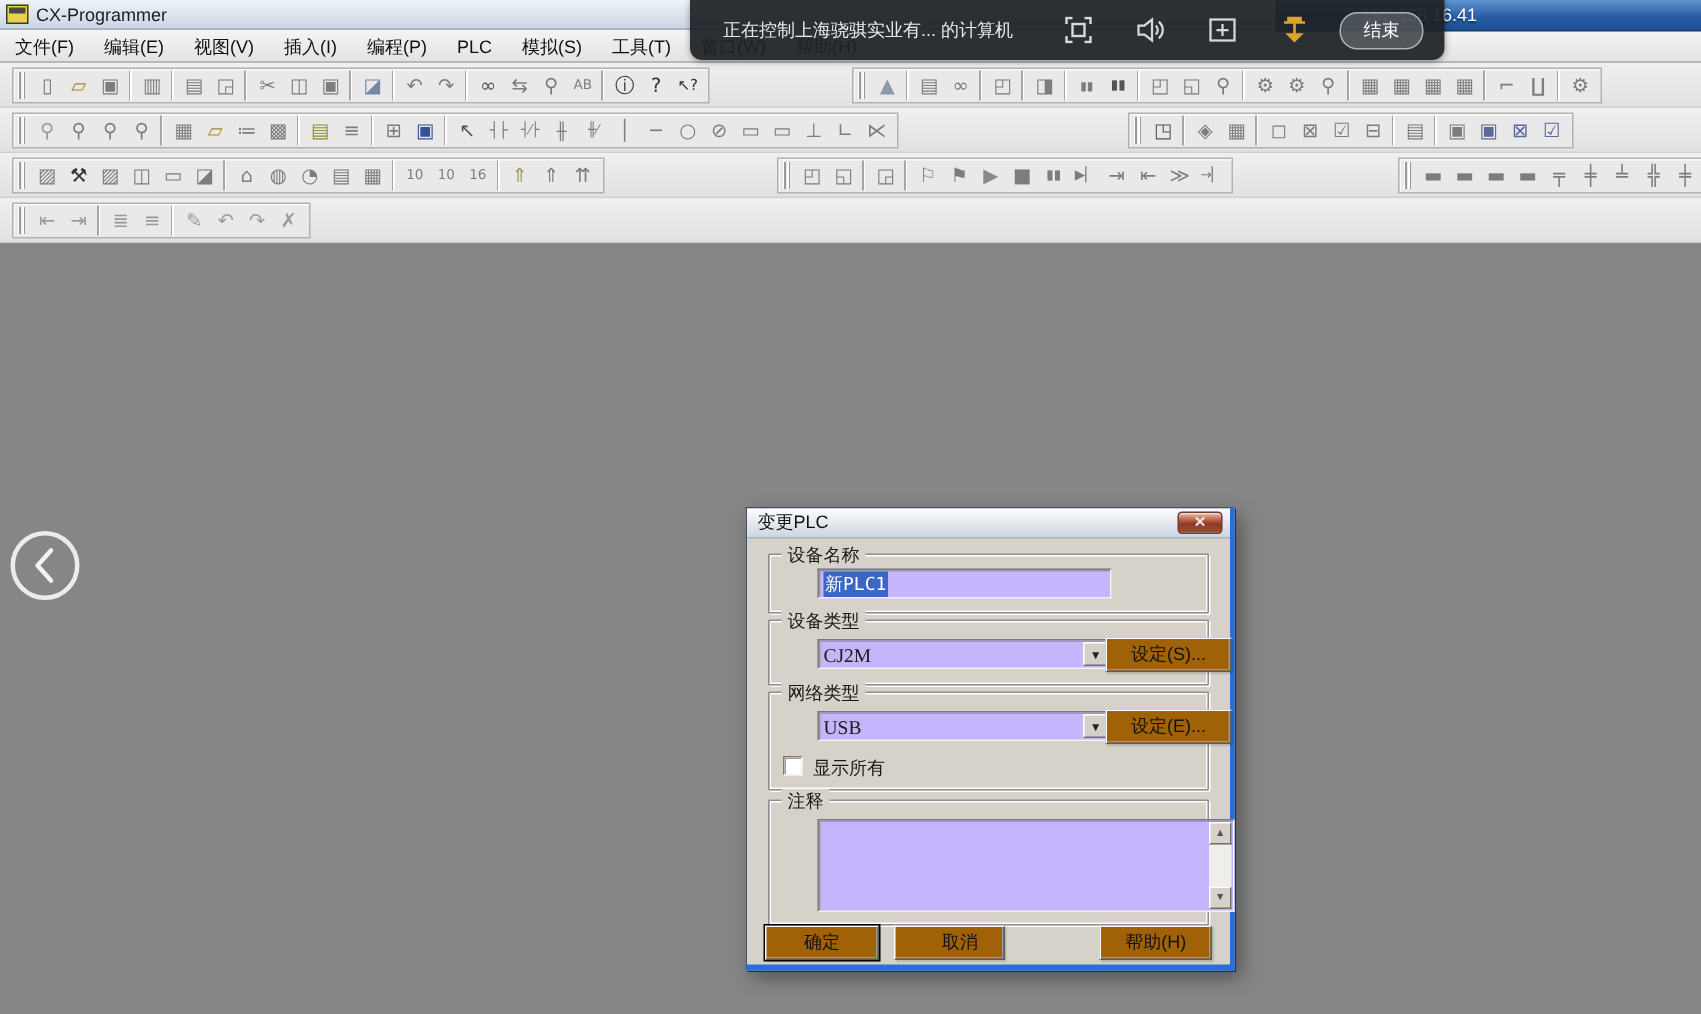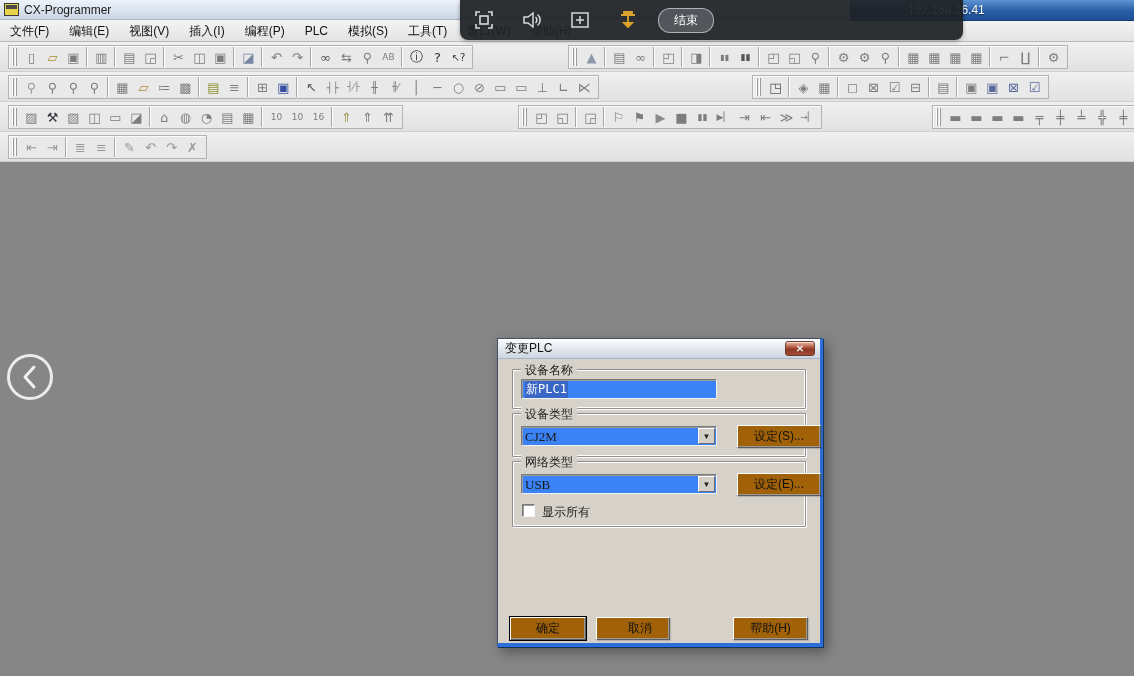--- a/index.html
+++ b/index.html
@@ -62,22 +62,22 @@
   .dclose { position:absolute; right:5px; top:2px; width:30px; height:15px; border-radius:3px;
     border:1px solid #6b3a30; background:linear-gradient(#e9bda6,#b65a42 40%,#8c3a28 55%,#a34a33);
     color:#e9e9e9; font-size:10px; font-weight:bold; line-height:13px; text-align:center; cursor:pointer;
     box-shadow:inset 0 1px 0 rgba(255,255,255,.5); }
   .dbody { position:relative; width:100%; height:282px; font-size:12px; color:#1a1a1a; }
 
   .grp { position:absolute; left:14px; width:294px; border:1px solid #8f8f8f;
     box-shadow:inset 0 0 0 1px #fdfdfd, 1px 1px 0 #fdfdfd; border-radius:1px; }
   .grp .glabel { position:absolute; top:-8px; left:8px; background:#d6d2ca; padding:0 4px; font-size:12px; }
 
-  .sunken { background:#3b82f6; border:1px solid; border-color:#7a7a7a #f2f2f2 #f2f2f2 #7a7a7a;
-    box-shadow:inset 1px 1px 0 #9b9b9b; }
+  .sunken { background:#c4b5fd; border:1px solid; border-color:#7a7a7a #f2f2f2 #f2f2f2 #7a7a7a;
+    box-shadow:inset 1px 1px 0 #9b9b9b;margin-left:24px; }
   .field { position:absolute; height:20px; font-family:"DejaVu Sans Mono", monospace; font-size:12px;
     display:flex; align-items:center; padding-left:3px; cursor:text; }
   .sel { background:#3a67c6; color:#fff; padding:0 1px; }
 
   .combo { position:absolute; height:20px; cursor:default; }
   .combo .val { position:absolute; left:3px; top:2px; font-family:Liberation Serif, serif; font-size:13px; }
   .drop { position:absolute; right:1px; top:1px; width:17px; height:16px; background:#d4d0c8;
     border:1px solid; border-color:#fff #6f6f6f #6f6f6f #fff; display:flex; align-items:center; justify-content:center;
     font-size:8px; color:#222; cursor:pointer; }
 
@@ -307,20 +307,21 @@
         <div class="tbi" style="color: rgb(154, 154, 154);">↶</div>
         <div class="tbi" style="color: rgb(154, 154, 154);">↷</div>
         <div class="tbi" style="color: rgb(154, 154, 154);">✗</div>
       </div>
     </div>
   </div>
 
 <div class="workspace"></div>
 
 <div class="remotebar">
+  <span class="rstatus">正在控制上海骁骐实业有... 的计算机</span>
   <span class="ric">
     <svg width="18" height="18" viewBox="0 0 18 18">
       <path d="M1 5 V1 H5 M13 1 H17 V5 M17 13 V17 H13 M5 17 H1 V13" fill="none" stroke="#d6d9dc" stroke-width="1.6"></path>
       <rect x="5" y="5" width="8" height="8" fill="none" stroke="#d6d9dc" stroke-width="1.6"></rect>
     </svg>
   </span>
   <span class="ric">
     <svg width="20" height="18" viewBox="0 0 20 18">
       <polygon points="2,6 6,6 11,2 11,16 6,12 2,12" fill="none" stroke="#d6d9dc" stroke-width="1.5"></polygon>
       <path d="M13.5 6 A4 4 0 0 1 13.5 12 M15.5 3.5 A7 7 0 0 1 15.5 14.5" fill="none" stroke="#d6d9dc" stroke-width="1.5"></path>
@@ -377,18 +378,28 @@
         <span class="val">USB</span>
         <span class="drop">
             <span>▼</span>
           </span>
       </div>
       <div class="btn" style="left:224px;top:11px;width:84px;">设定(E)...</div>
       <div class="checkbox" style="left:9px;top:42px;"></div>
       <span style="position:absolute;left:29px;top:42px;">显示所有</span>
     </div>
 
+    <div class="grp" style="top:174px;height:84px;">
+      <span class="glabel">注释</span>
+      <div class="ta sunken">
+        <span style="font-family:'DejaVu Sans Mono',monospace;font-size:12px;"></span>
+        <div class="sbar">
+          <div class="sbtn" style="top:0;"><span>▲</span></div>
+          <div class="sbtn" style="bottom:0;top:auto;"><span>▼</span></div>
+        </div>
+      </div>
+    </div>
 
     <div class="btn default" style="left:12px;top:258px;width:76px;">确定</div>
     <div class="btn" style="left:98px;top:258px;width:74px;padding-left:14px;">取消</div>
     <div class="btn" style="left:235px;top:258px;width:75px;">帮助(H)</div>
   </div>
 </div>
 
 </body></html>

